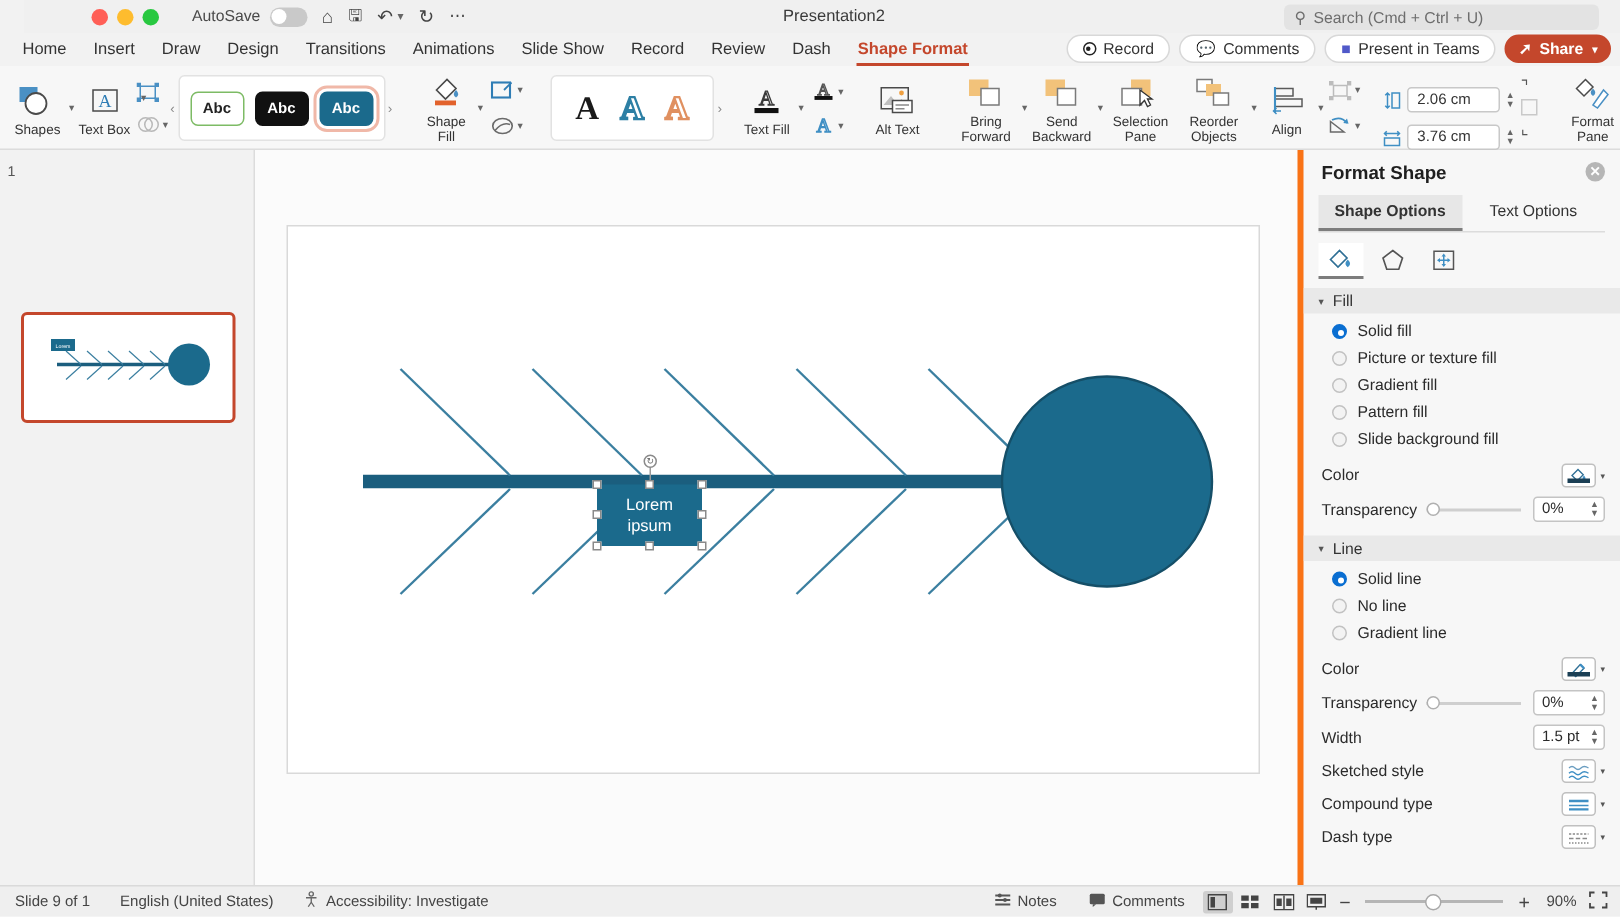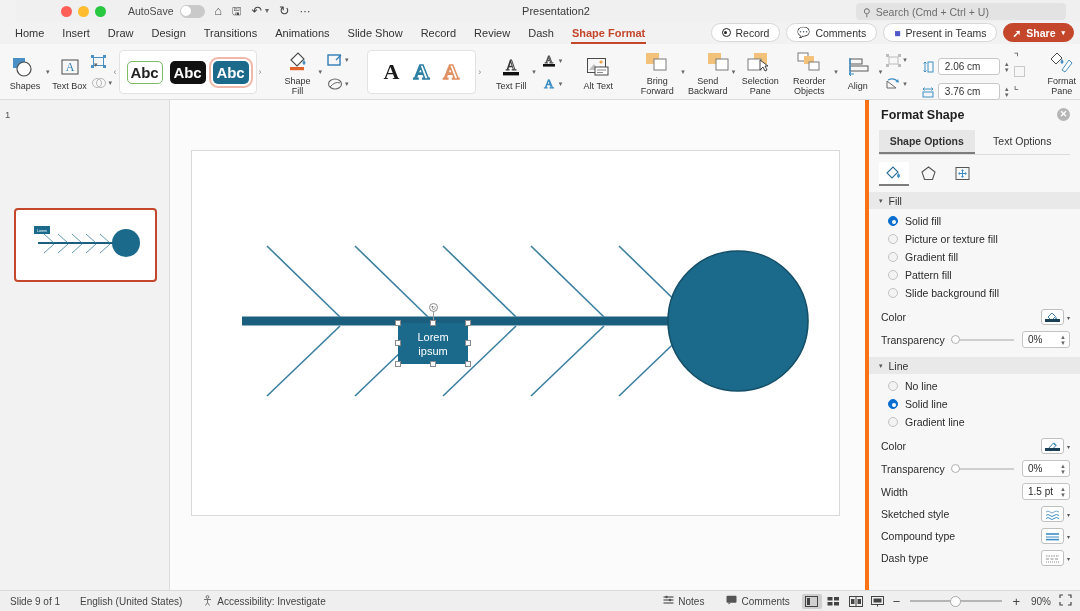--- a/index.html
+++ b/index.html
@@ -74,21 +74,21 @@
   .ritem .cap { font-size:9px; line-height:10px; text-align:center; color:#333; }
   .chev { font-size:7px; color:#666; margin-left:1px; }
 
   
   .gallery {
     display:flex; align-items:center; gap:7px; background:#fff; border:1px solid #e2e2e2;
     border-radius:4px; height:44px; padding:0 7px; margin:0 2px;
   }
   .swatch {
     width:36px; height:23px; border-radius:5px; display:flex; align-items:center;
-    justify-content:center; font-size:15px; font-weight:bold;
+    justify-content:center; font-size:10px; font-weight:bold;
   }
   .sw1 { background:#fff; border:1.6px solid #7dbb65; color:#222; }
   .sw2 { background:#111; color:#fff; }
   .sw3 { background:#1b6a8c; color:#fff; outline:2px solid #f0b8a8; outline-offset:2px; }
   .garrow { font-size:9px; color:#8a8a8a; }
 
   
   .wagallery {
     display:flex; align-items:center; gap:14px; background:#fff; border:1px solid #e2e2e2;
     border-radius:4px; height:44px; padding:0 16px; margin:0 2px;
@@ -434,21 +434,21 @@
         <div class="glyph">
           <svg width="24" height="20" viewBox="0 0 24 20">
             <rect x="1" y="1" width="13" height="11" fill="#f2c27a" stroke="#d9a košt" stroke-width="0"></rect>
             <rect x="9" y="7" width="12" height="11" fill="#fff" stroke="#7a7a7a" stroke-width="1"></rect>
           </svg>
         </div>
         <div class="cap">Bring Forward</div>
       </div>
       <span class="chev">▾</span>
 
-      <div class="ritem" style="width:46px;align-items:flex-end;">
+      <div class="ritem" style="width:46px;">
         <div class="glyph">
           <svg width="24" height="20" viewBox="0 0 24 20">
             <rect x="1" y="1" width="13" height="11" fill="#f2c27a"></rect>
             <rect x="9" y="7" width="12" height="11" fill="#fff" stroke="#7a7a7a" stroke-width="1"></rect>
           </svg>
         </div>
         <div class="cap">Send Backward</div>
       </div>
       <span class="chev">▾</span>
 
@@ -722,26 +722,26 @@
           </span>
       </span>
     </div>
 
     <div class="sect-hdr">
       <span class="caret">▾</span>
       <span>Line</span>
     </div>
     <div style="padding-top:3px;">
       <div class="radio-row">
+        <span class="radio on"></span>
+        <span>Solid line</span>
+      </div>
+      <div class="radio-row">
         <span class="radio"></span>
         <span>No line</span>
-      </div>
-      <div class="radio-row">
-        <span class="radio on"></span>
-        <span>Solid line</span>
       </div>
       <div class="radio-row">
         <span class="radio"></span>
         <span>Gradient line</span>
       </div>
     </div>
 
     <div class="prow" style="margin-top:4px;">
       <span class="plabel">Color</span>
       <span class="pspacer"></span>

